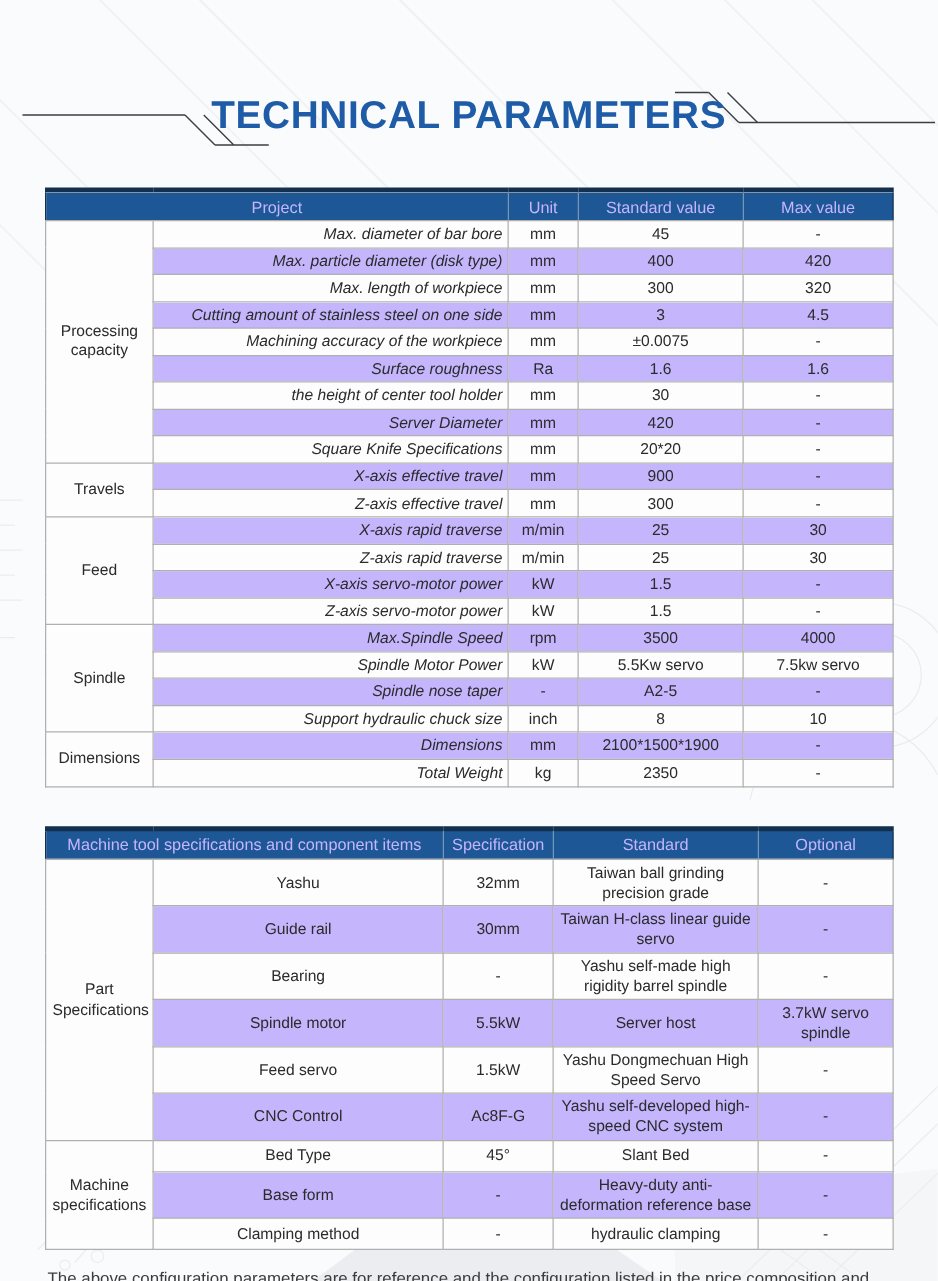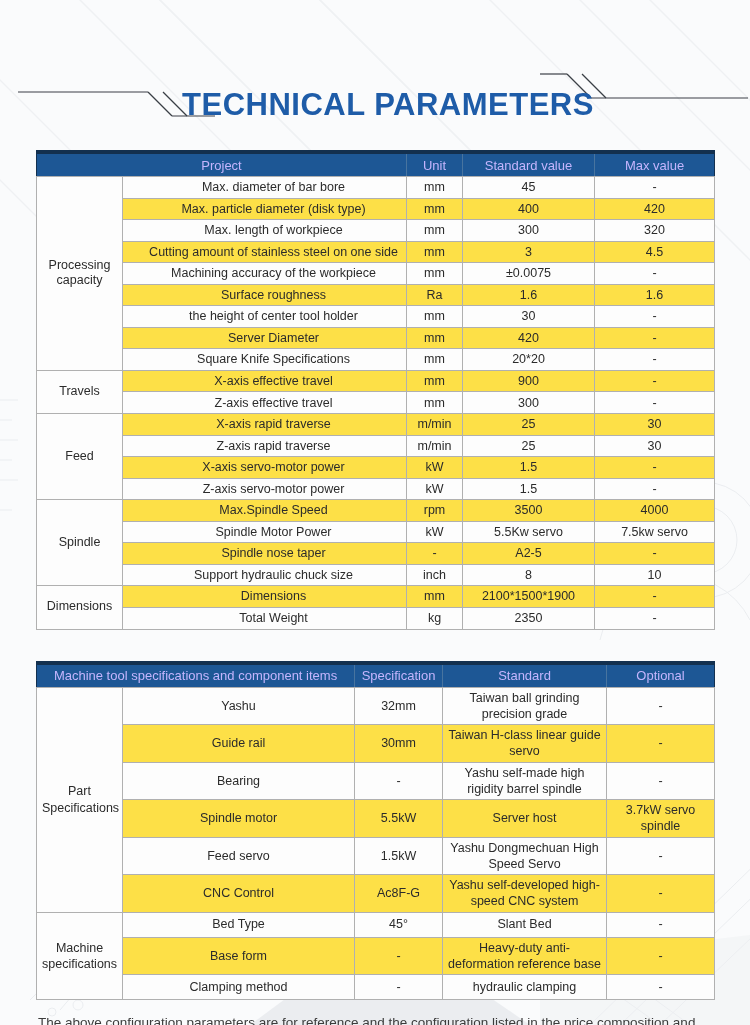--- a/index.html
+++ b/index.html
@@ -7,45 +7,45 @@
     width:750px;height:1025px;position:relative;overflow:hidden;
     background:#fafbfc;
     font-family:"Liberation Sans","DejaVu Sans",sans-serif;
   }
   
   .watermark{position:absolute;inset:0;pointer-events:none;z-index:0;}
   
   .hero{position:relative;height:150px;z-index:2;}
   .hero h1{
     position:absolute;left:50%;top:76px;transform:translateX(-50%);
-    margin:13px;font-size:31px;line-height:1;font-weight:bold;
+    margin:0;font-size:31px;line-height:1;font-weight:bold;
     letter-spacing:0.5px;color:#1e5ca8;white-space:nowrap;
   }
   .deco{position:absolute;left:0;top:0;width:750px;height:150px;}
   
   table{
     border-collapse:collapse;table-layout:fixed;
     margin-left:36px;width:678px;background:#fcfcfc;
     font-size:12.5px;color:#2b2b2b;position:relative;z-index:2;
   }
   td,th{border:1px solid #b0b0b0;overflow:hidden;}
   thead th{
     background:#1d5795;color:#c4b5fd;font-weight:normal;font-size:13px;
     height:20px;padding:1px 2px;
     border-left:1px solid #48749f;border-right:1px solid #48749f;
     border-top:4px solid #13304f;border-bottom:1px solid #b0b0b0;
   }
   thead th:first-child{border-left:1px solid #13304f;}
   thead th:last-child{border-right:1px solid #13304f;}
   tbody td{background:#fdfdfd;text-align:center;vertical-align:middle;padding:1px 4px;}
-  tr.stripe td{background:#fde047;}
+  tr.stripe td{background:#c4b5fd;}
   td.sec-label{background:#fdfdfd !important;font-size:12.5px;line-height:1.25;padding:12px 2px;}
   
   #t1 tbody td{height:18.5px;}
-  #t1 tbody td.item-left{text-align:center;padding-left:22px;}
+  #t1 tbody td.item-left{text-align:right;padding-left:22px;font-style:italic;}
   
   #t2{margin-top:31px;}
   #t2 tbody td{line-height:1.3;padding:2px 5px;height:20px;}
   
   .footnote{
     position:relative;z-index:2;margin:13px 30px 0 38px;width:688px;
     font-size:13.5px;line-height:1.5;color:#3c3c3c;
   }
 </style>
 </head>

